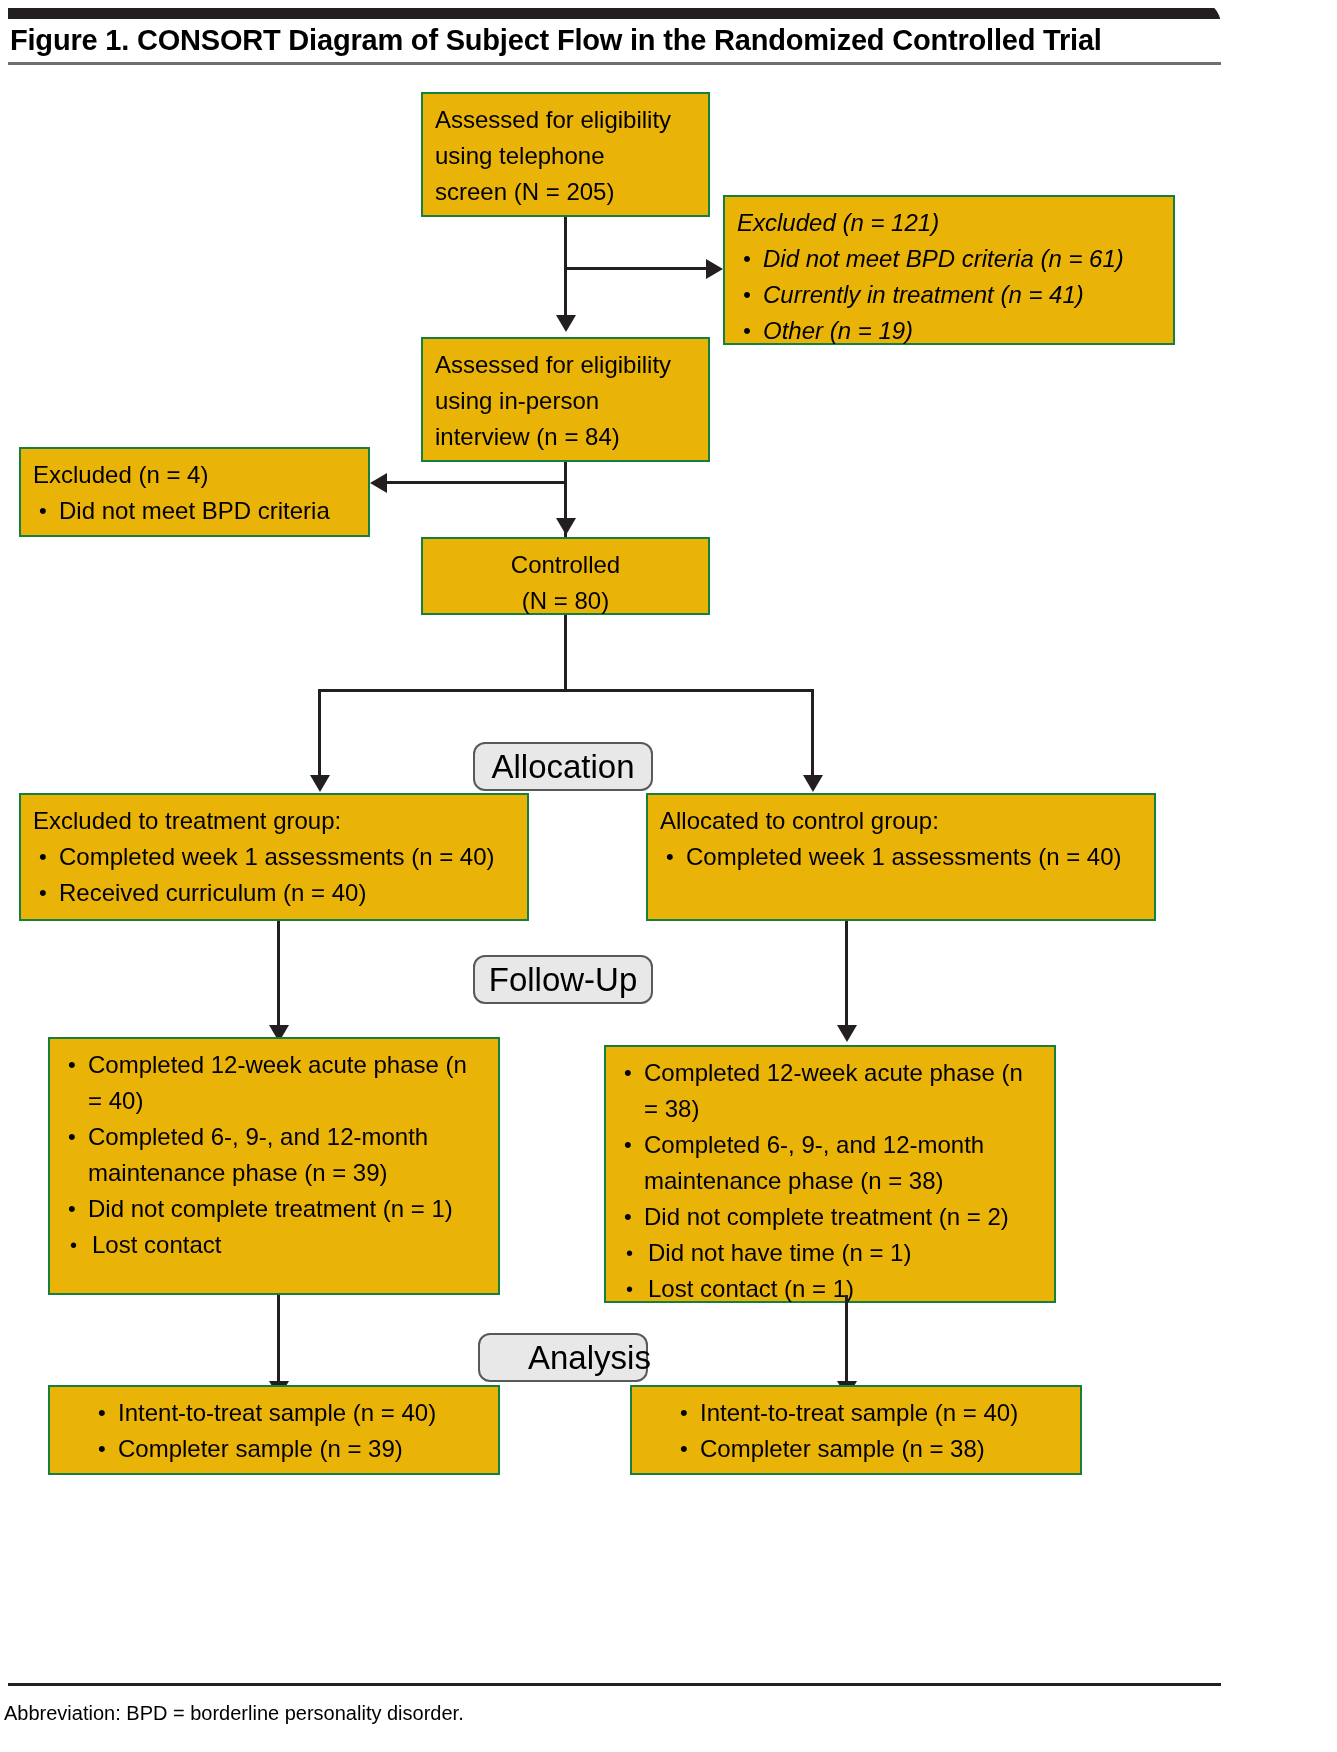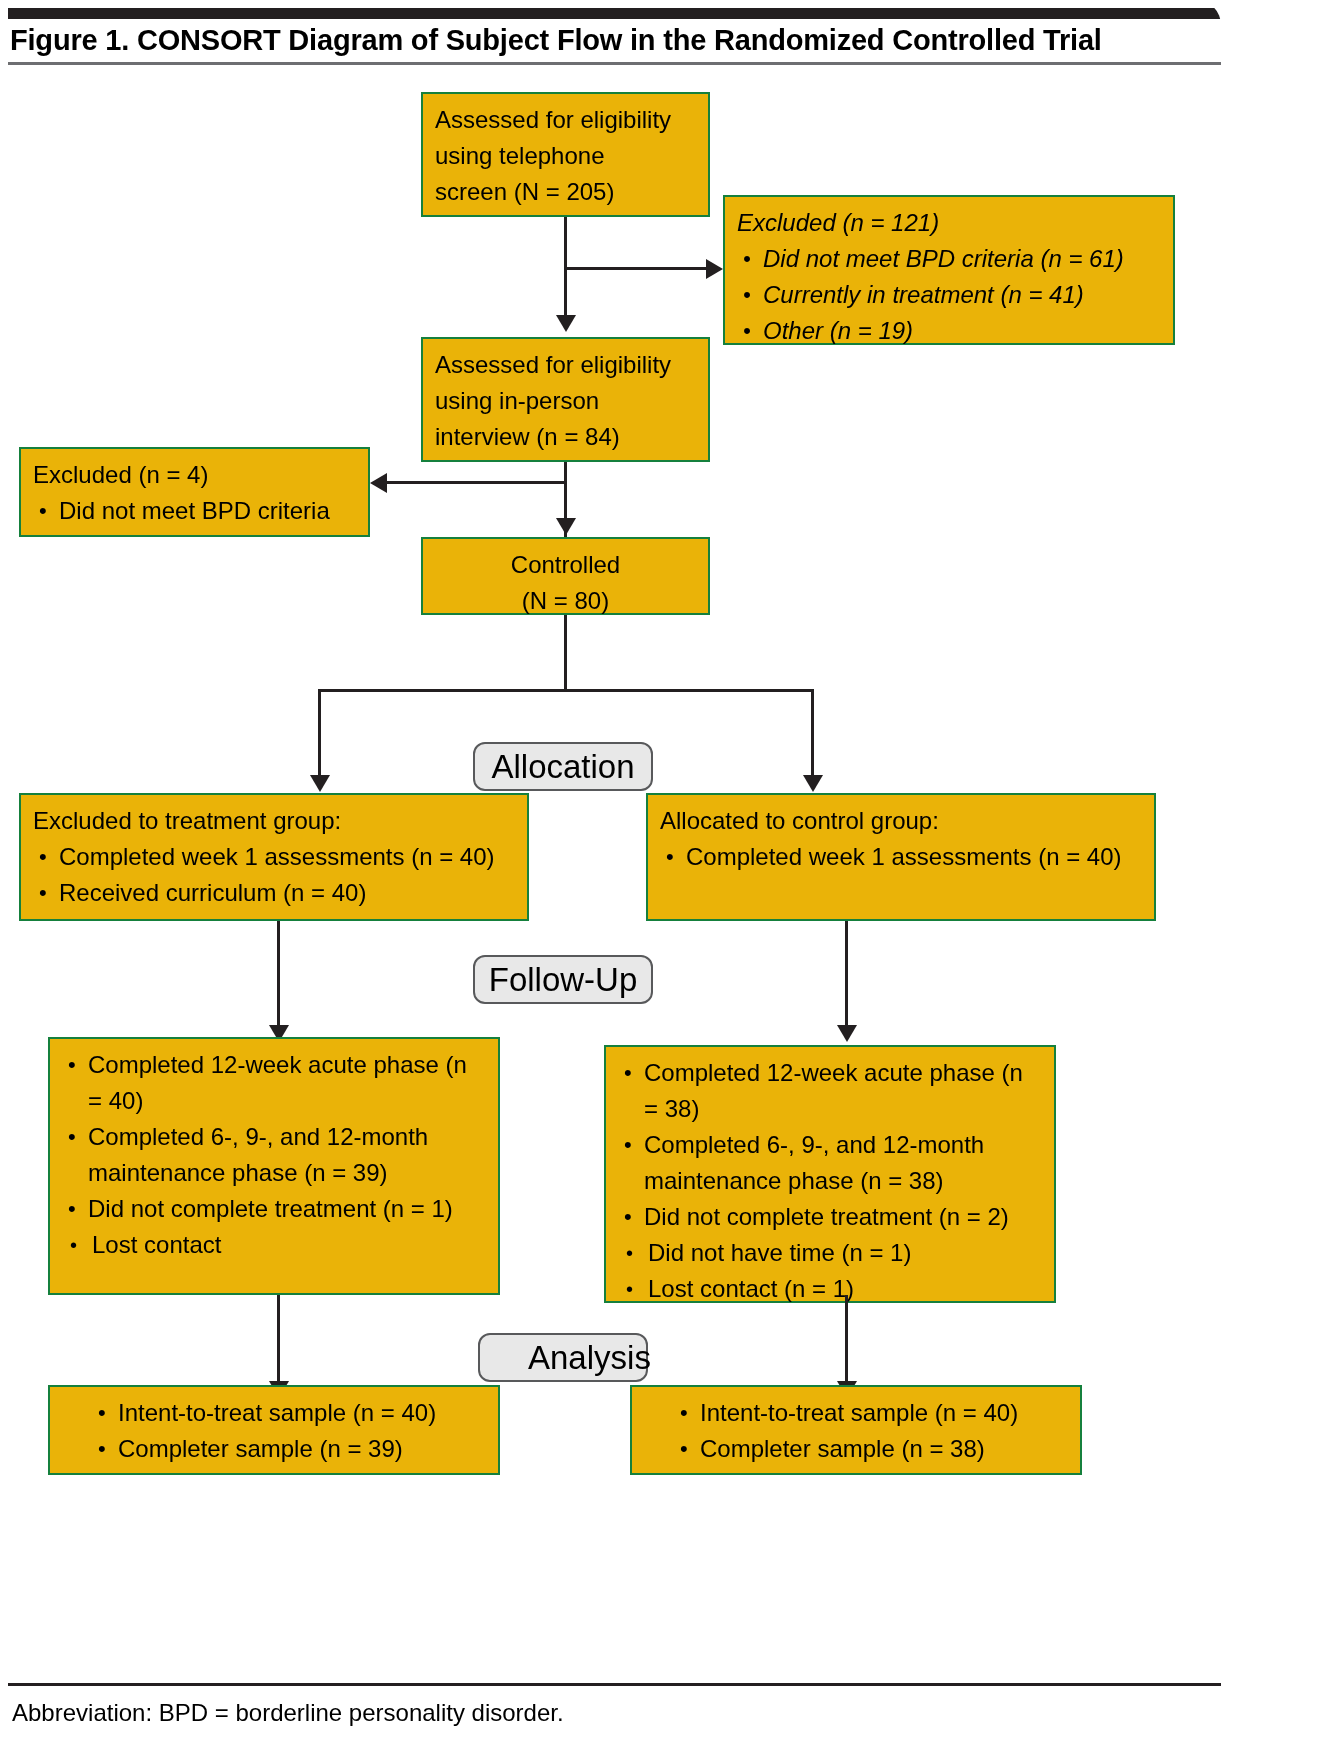--- a/index.html
+++ b/index.html
@@ -45,22 +45,22 @@
 
   
   .rule-bottom {
     position: absolute;
     left: 8px; top: 1683px;
     width: 1306px; height: 3px;
     background: #231f20;
   }
   .abbrev {
     position: absolute;
-    left: 12px; top: 1697px;
-    font-size: 24px;
+    left: 4px; top: 1697px;
+    font-size: 20px;
     line-height: 32px;
     white-space: nowrap;
   }
 
   
   .box {
     position: absolute;
     border: 2px solid #15803d;
     background: #eab308;
     font-size: 24px;

